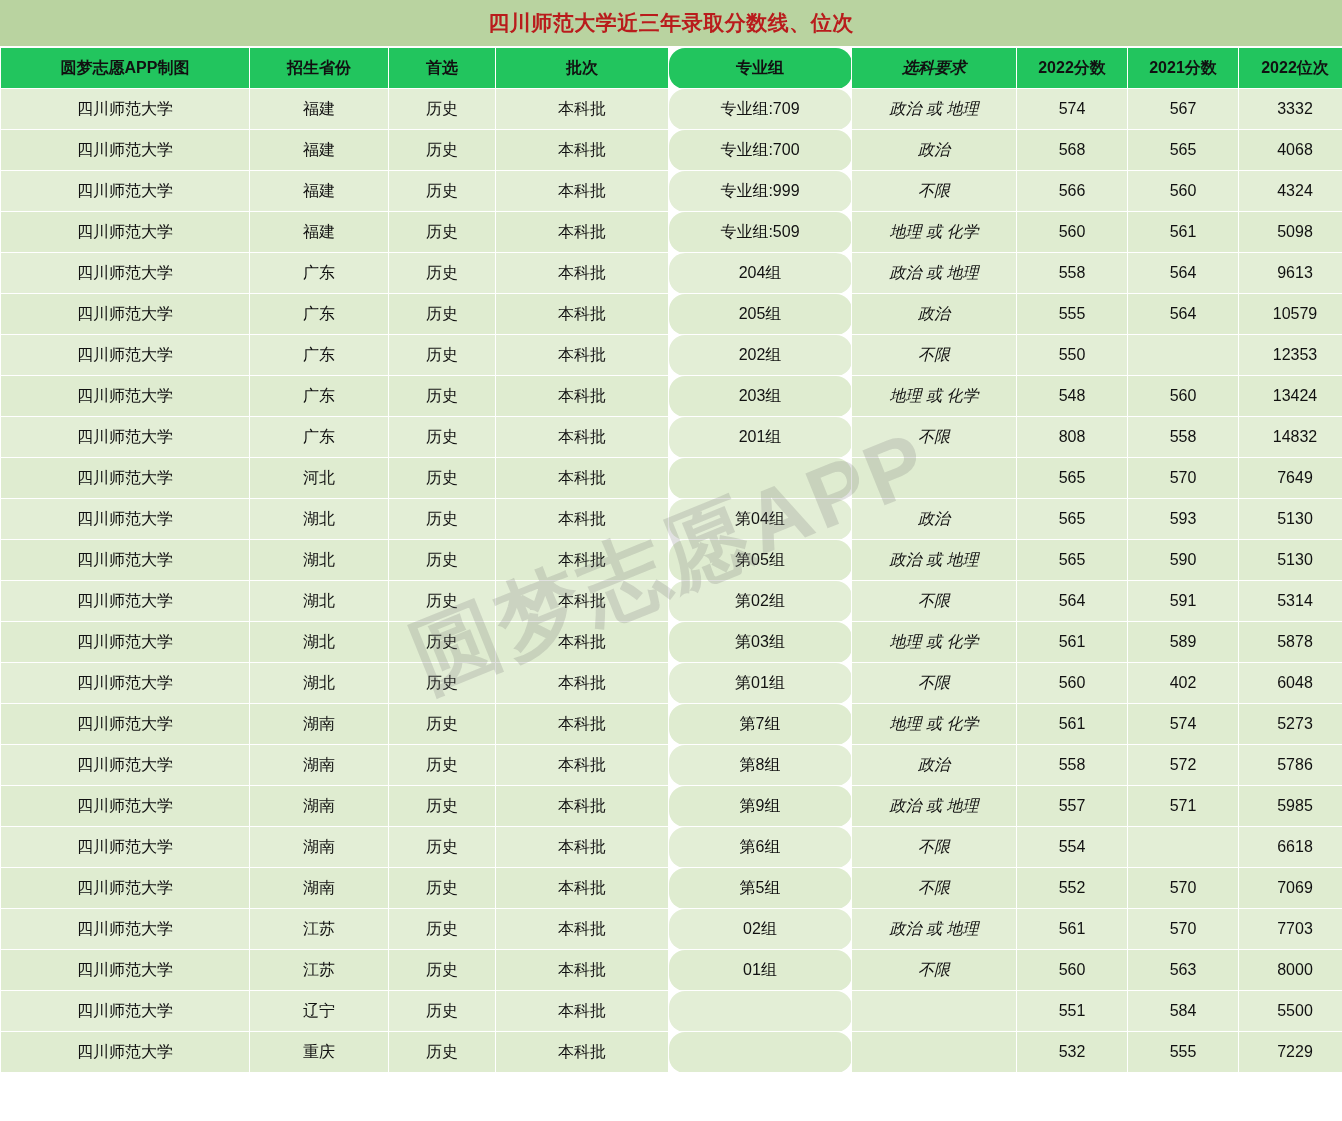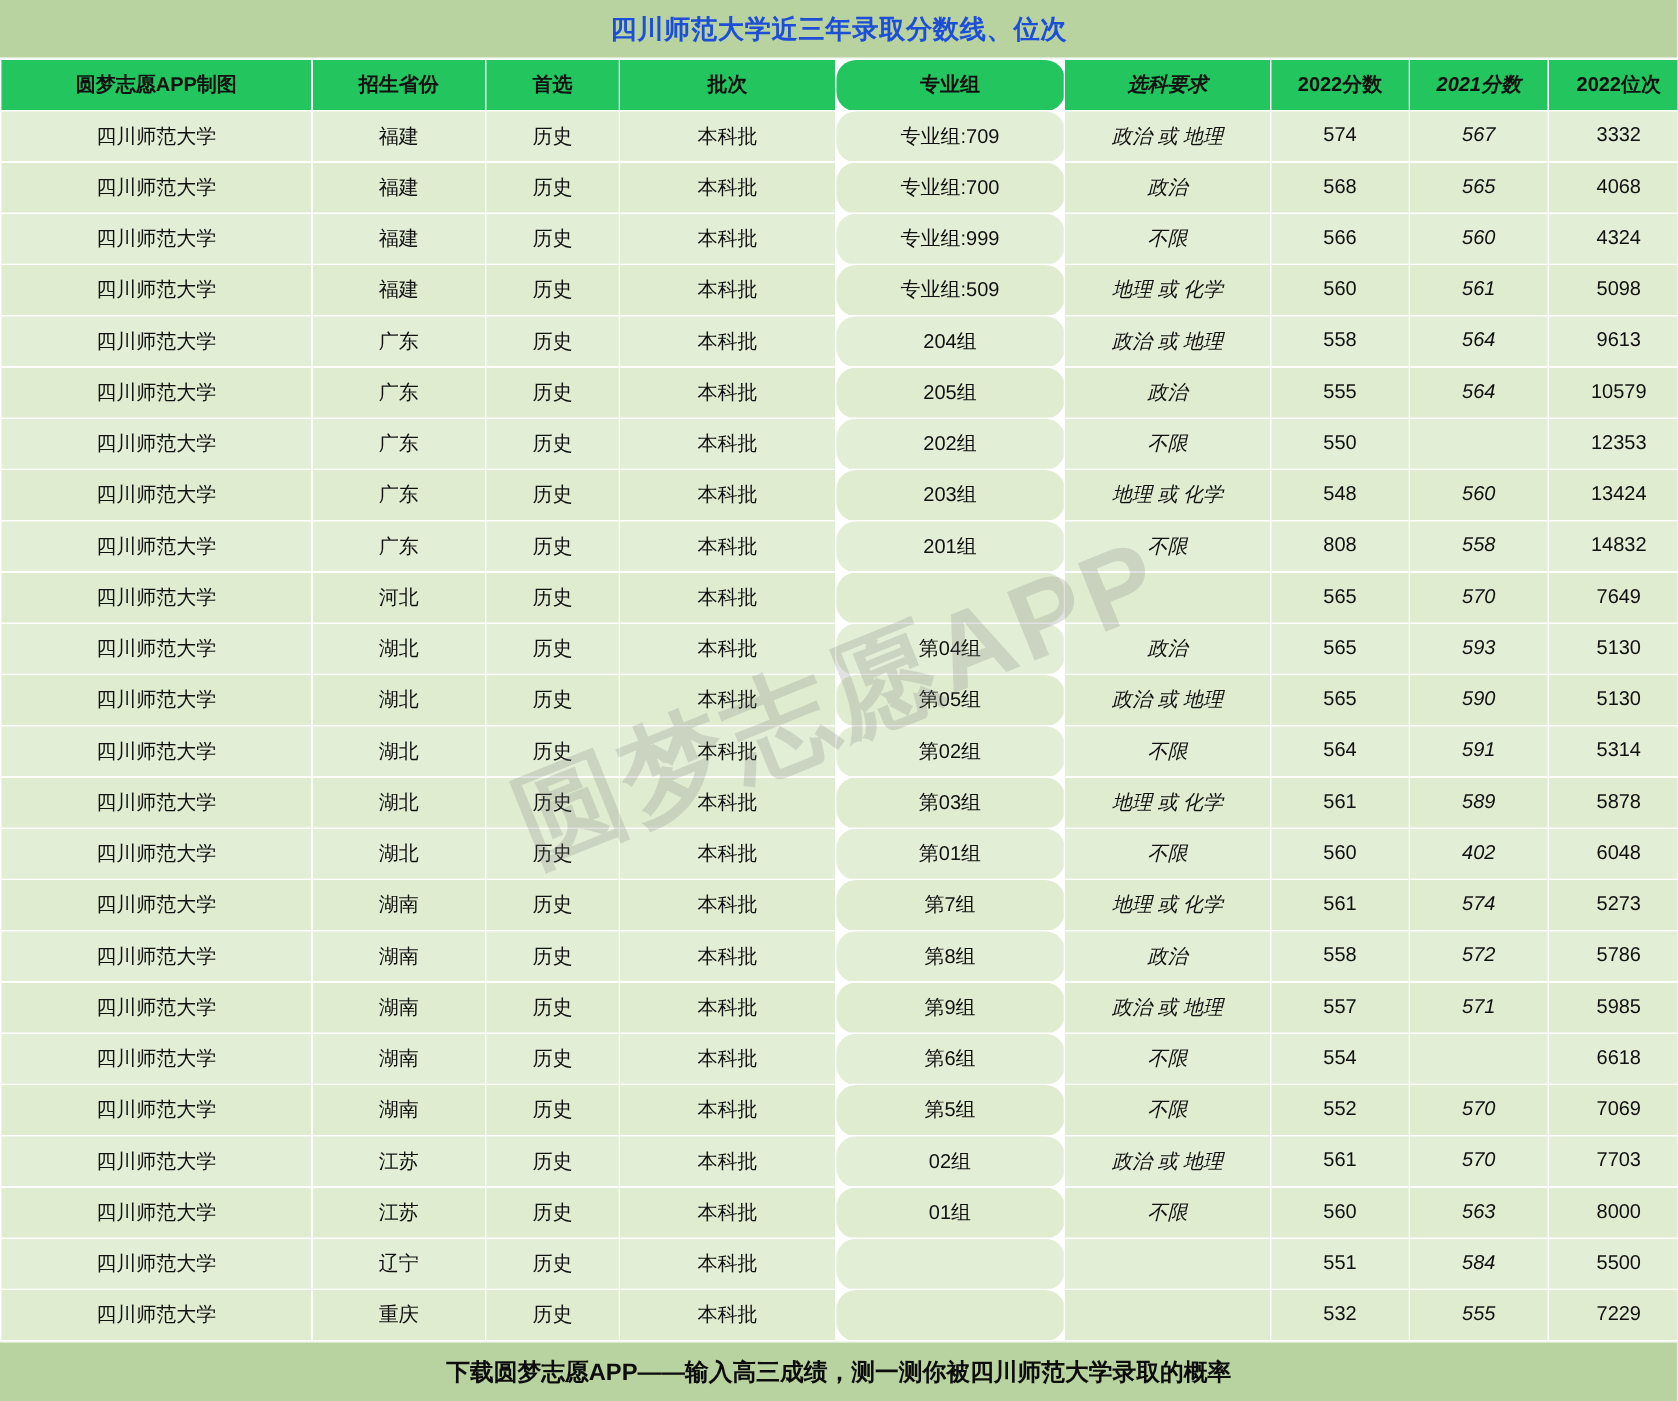--- a/index.html
+++ b/index.html
@@ -21,21 +21,21 @@
     box-sizing: border-box;
   }
   .title-bar {
     height: 46px;
     background: #b9d3a0;
     display: flex;
     align-items: center;
     justify-content: center;
     font-size: 21px;
     font-weight: bold;
-    color: #1d4ed8;
+    color: #b91c1c;
     letter-spacing: 0.5px;
     border-bottom: 1px solid #ffffff;
   }
   table.grid {
     border-collapse: collapse;
     table-layout: fixed;
     width: 1342px;
   }
   table.grid td, table.grid th {
     border: 1px solid #ffffff;
@@ -85,21 +85,21 @@
     letter-spacing: 4px;
     z-index: 5;
   }
   .c0 { width: 248px; }
   .c1 { width: 138px; }
   .c2 { width: 106px; }
   .c3 { width: 172px; }
   .c4 { width: 182px; border-radius: 16px; }
   .c5 { width: 164px; font-style: italic; }
   .c6 { width: 110px; margin-top: 20px; }
-  .c7 { width: 110px; font-style: italic; }
+  .c7 { width: 110px; }
   .c8 { width: 112px; }
 </style>
 </head>
 <body>
 
 <div class="sheet">
 
   <div class="title-bar">四川师范大学近三年录取分数线、位次</div>
 
   <div class="watermark">圆梦志愿APP</div>
@@ -379,15 +379,14 @@
           <td class="c3">本科批</td>
           <td class="c4"></td>
           <td class="c5"></td>
           <td class="c6">532</td>
           <td class="c7">555</td>
           <td class="c8">7229</td>
         </tr>
       </tbody>
   </table>
 
-  <div class="footer-bar">下载圆梦志愿APP——输入高三成绩，测一测你被四川师范大学录取的概率</div>
 
 </div>
 
 </body></html>

